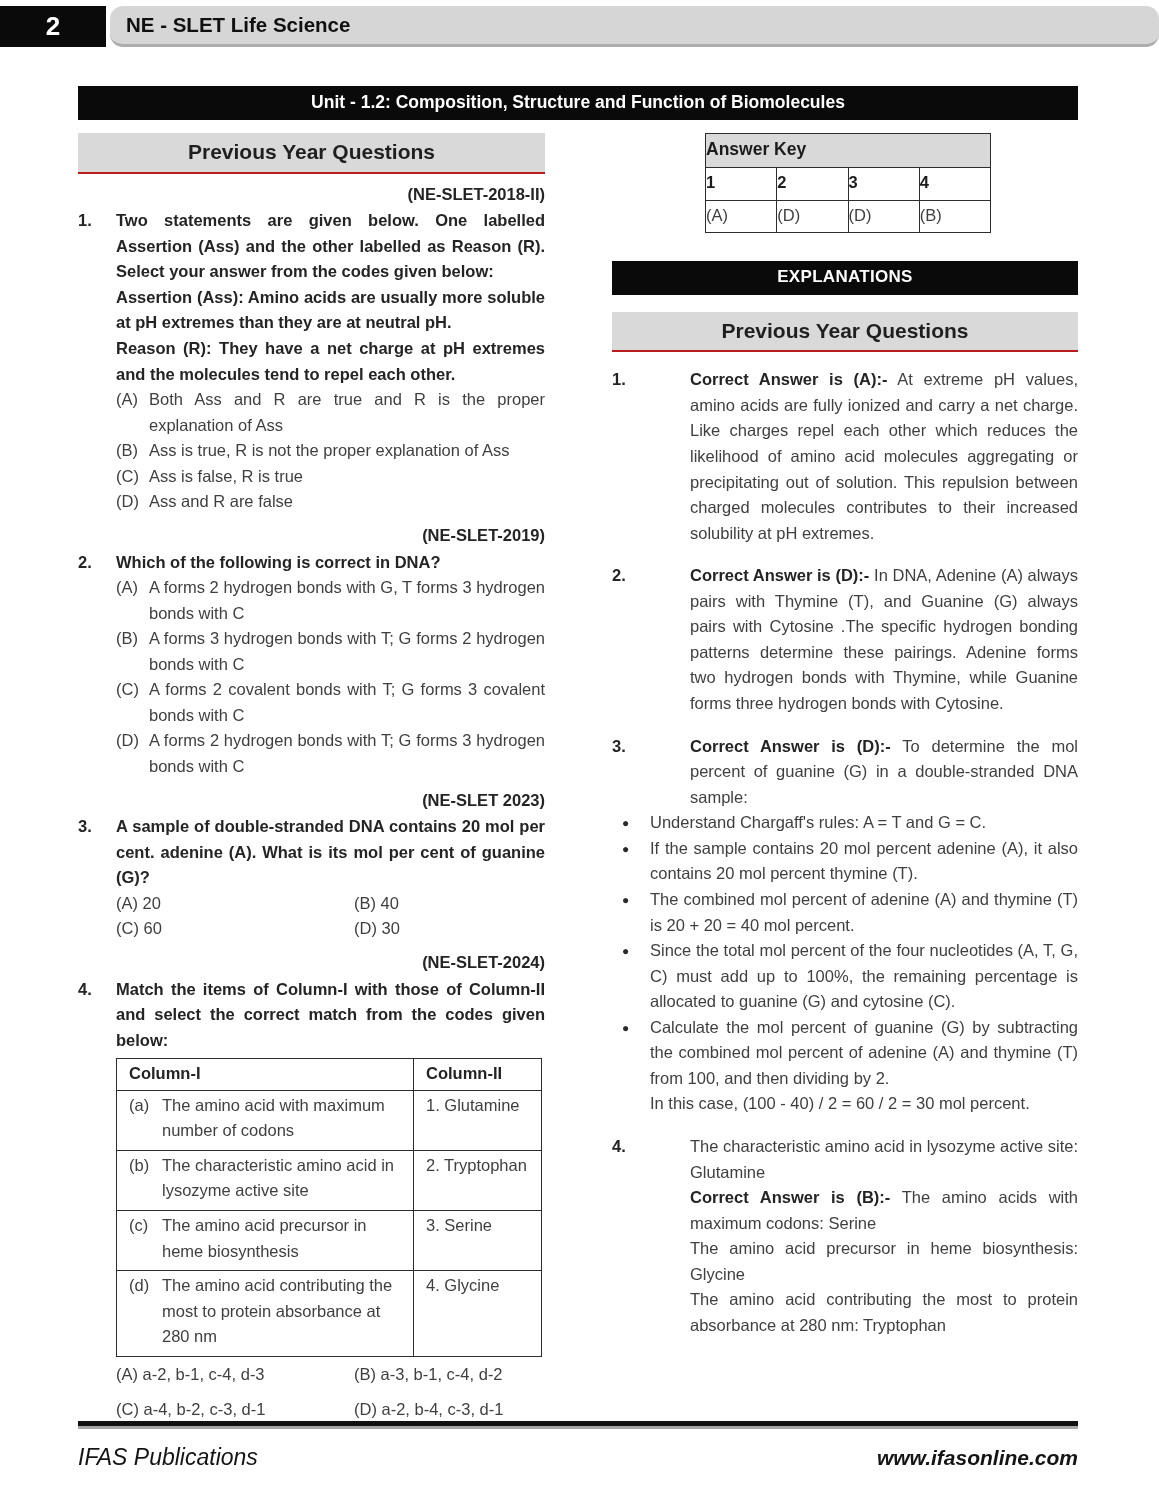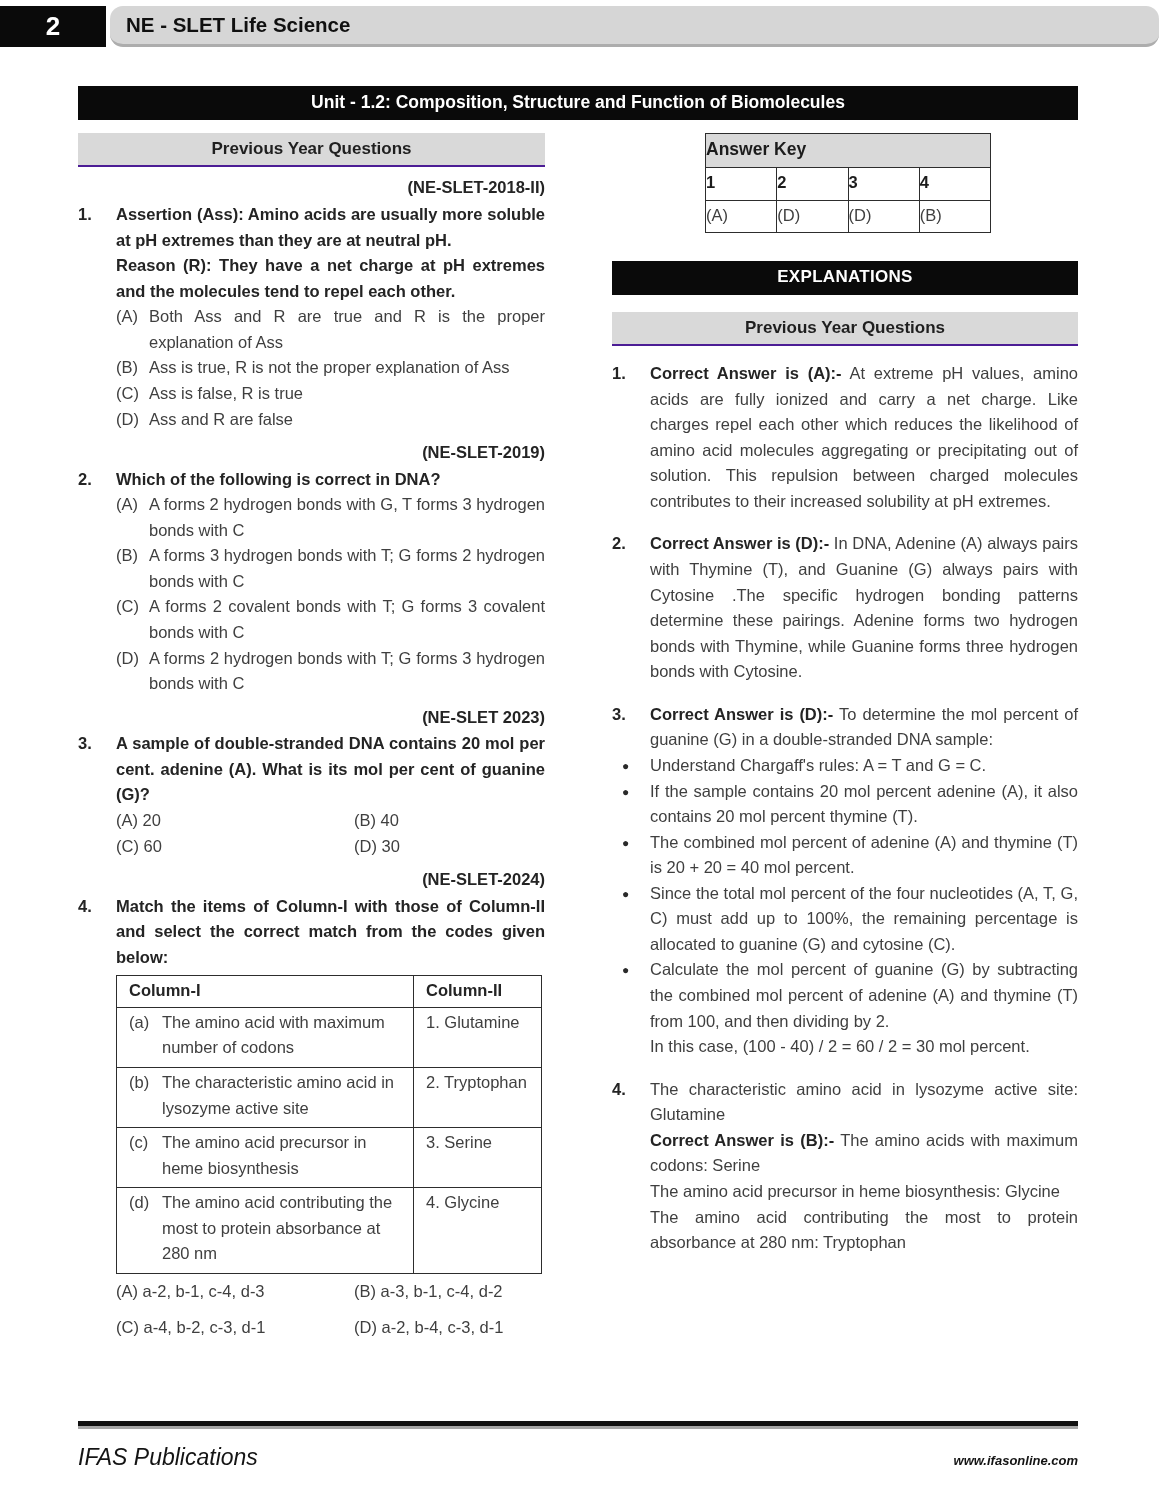--- a/index.html
+++ b/index.html
@@ -24,22 +24,22 @@
   .content{position:absolute;top:86px;left:78px;width:1000px;}
   .unit-banner{
     background:#0a0a0a;color:#fff;text-align:center;font-weight:bold;
     font-size:17.5px;padding:3px 0 4px;
   }
   .columns{display:flex;margin-top:13px;}
   .col-left{width:467px;flex:none;}
   .col-gap{width:67px;flex:none;}
   .col-right{width:466px;flex:none;}
   .section-bar{
-    background:#d9d9d9;border-bottom:2px solid #4c1d95;text-align:center;
-    font-weight:bold;font-size:17px;color:#1f1f1f;padding:3px 0;
+    background:#d9d9d9;border-bottom:2px solid #b91c1c;text-align:center;
+    font-weight:bold;font-size:21px;color:#1f1f1f;padding:3px 0;
   }
   
   .tag{text-align:right;font-weight:bold;color:#242424;margin:8px 0 1px;}
   .question{display:flex;margin-top:1px;}
   .qnum{flex:none;width:38px;font-weight:bold;color:#242424;}
   .qbody{flex:1;min-width:0;}
   p{margin:0;}
   .jtext{text-align:justify;}
   .stem{font-weight:bold;color:#242424;}
   .option{display:flex;}
@@ -62,32 +62,32 @@
   .answer-key .ak-title{background:#d9d9d9;font-weight:bold;font-size:17.5px;color:#1c1c1c;}
   .answer-key .ak-num{font-weight:bold;color:#1c1c1c;}
   .expl-banner{
     margin-top:28px;background:#0a0a0a;color:#fff;text-align:center;
     font-weight:bold;font-size:17px;letter-spacing:.3px;padding:3px 0 4px;
   }
   .col-right .section-bar{margin-top:17px;}
   .expl{display:flex;margin-top:17px;}
   .expl.first{margin-top:15px;}
   .enum{flex:none;width:38px;font-weight:bold;color:#242424;}
-  .ebody{flex:1;min-width:0;}
+  .ebody{flex:1;min-width:0;margin-left:40px;}
   .ebold{font-weight:bold;color:#242424;}
   .bullet-row{display:flex;padding-left:10px;margin-top:0;}
   .bmark{flex:none;width:28px;font-size:12px;padding-top:4px;color:#2a2a2a;}
   .btext{flex:1;min-width:0;text-align:justify;}
   .closing-line{padding-left:38px;}
   
   .footer{position:absolute;left:78px;width:1000px;top:1421px;}
   .footer-rule{height:5px;background:#111;border-bottom:3px solid #a6a6a6;}
   .foot-row{display:flex;justify-content:space-between;margin-top:11px;align-items:baseline;}
   .foot-left{font-style:italic;font-size:23px;color:#141414;}
-  .foot-right{font-style:italic;font-weight:bold;font-size:13px;color:#141414;}
+  .foot-right{font-style:italic;font-weight:bold;font-size:21px;color:#141414;}
 </style>
 </head>
 <body>
 
 <div class="page">
 
   <div class="topbar">
     <div class="pagenum-box">
       <span>2</span>
     </div>
@@ -103,20 +103,21 @@
     <div class="columns">
 
       <div class="col-left">
 
         <div class="section-bar">Previous Year Questions</div>
 
         <div class="tag">(NE-SLET-2018-II)</div>
         <div class="question">
           <span class="qnum">1.</span>
           <div class="qbody">
+            <p class="stem jtext">Two statements are given below. One labelled Assertion (Ass) and the other labelled as Reason (R). Select your answer from the codes given below:</p>
             <p class="stem jtext">Assertion (Ass): Amino acids are usually more soluble at pH extremes than they are at neutral pH.</p>
             <p class="stem jtext">Reason (R): They have a net charge at pH extremes and the molecules tend to repel each other.</p>
             <div class="option">
               <span class="omark">(A)</span>
               <span class="otext">Both Ass and R are true and R is the proper explanation of Ass</span>
             </div>
             <div class="option">
               <span class="omark">(B)</span>
               <span class="otext">Ass is true, R is not the proper explanation of Ass</span>
             </div>

